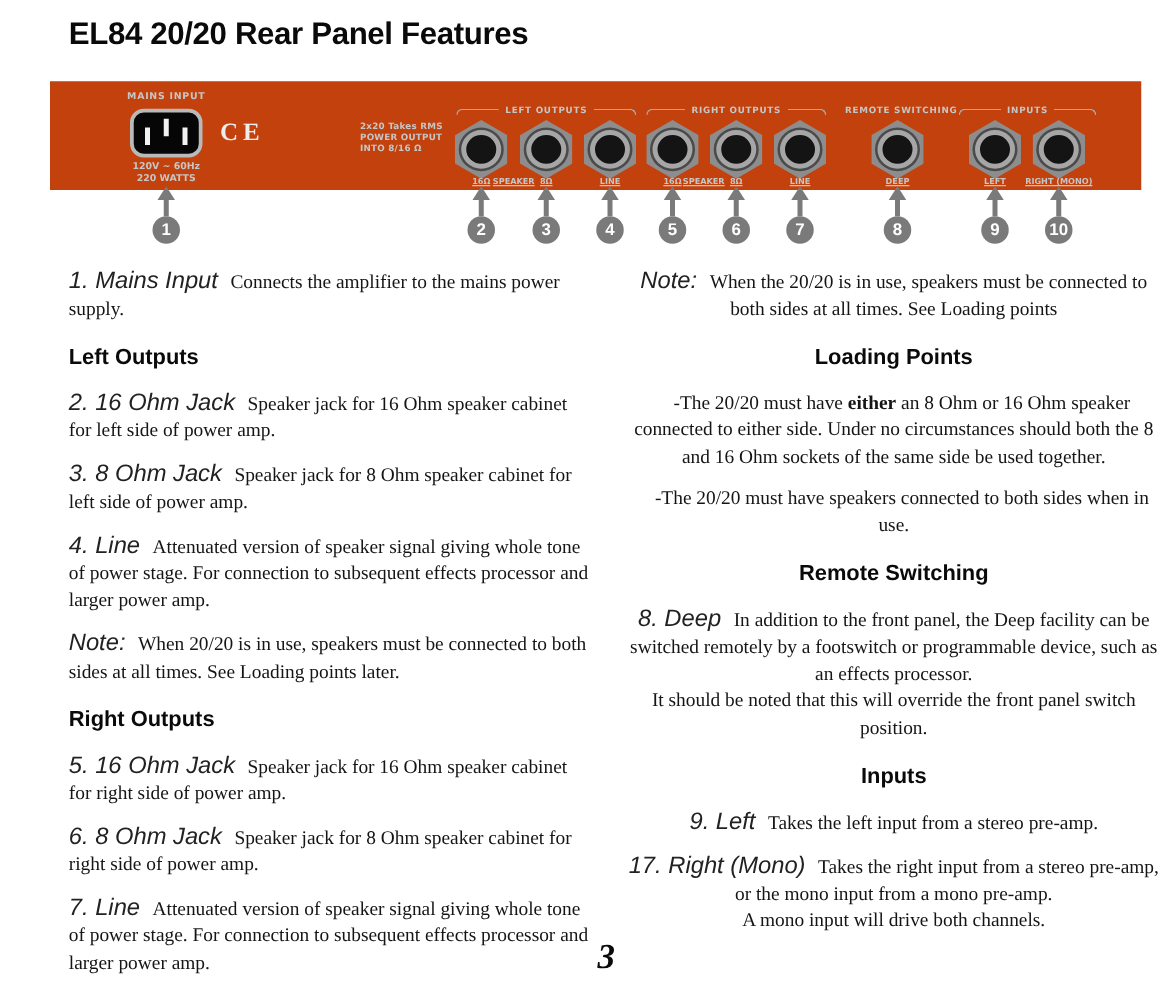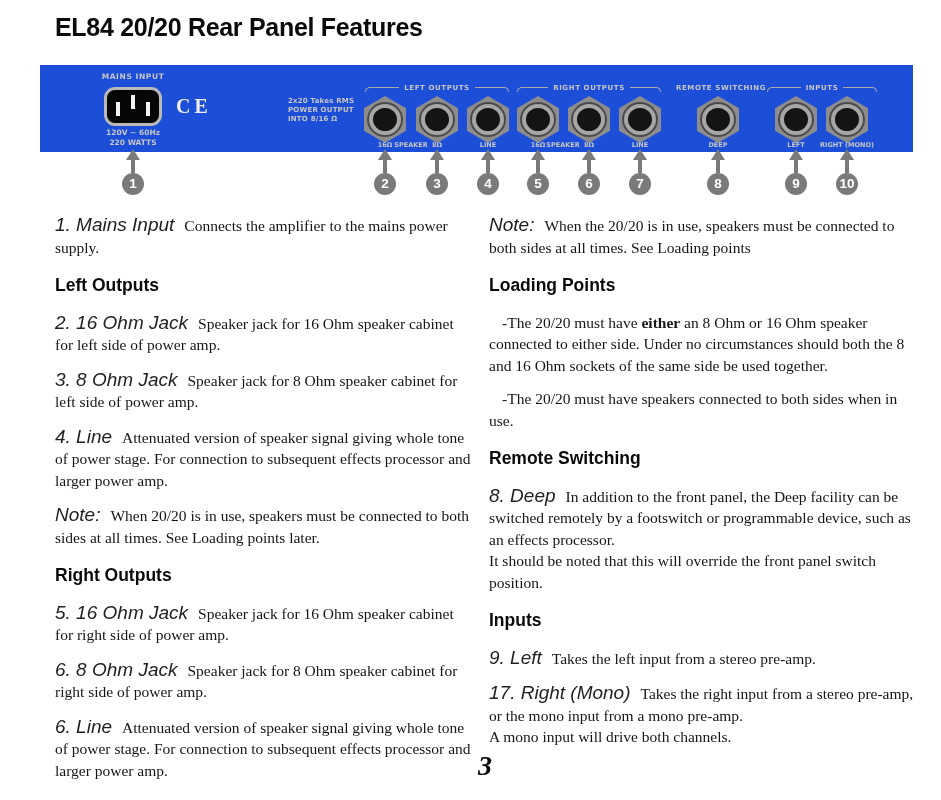--- a/index.html
+++ b/index.html
@@ -9,21 +9,21 @@
   }
   
   .title {
     position:absolute; left:55px; top:13px; margin:0;
     font-family:"Liberation Sans", sans-serif; font-weight:bold;
     font-size:25px; letter-spacing:-0.3px; color:#0a0a0a;
   }
   
   .panel {
     position:absolute; left:40px; top:65px; width:873px; height:87px;
-    background:#1d4ed8; overflow:hidden;
+    background:#c2410c; overflow:hidden;
   }
   .ptext { position:absolute; color:#c6c6c6; font-family:"DejaVu Sans", sans-serif;
            font-weight:bold; white-space:nowrap; }
   .center-anchor { transform:translateX(-50%); }
   .mains-label { font-size:7.5px; letter-spacing:0.6px; top:7px; left:93px; }
   .iec {
     position:absolute; left:64px; top:22px; width:52px; height:33px;
     background:#060606; border:3px solid #b9b9b9; border-radius:11px;
   }
   .pin { position:absolute; width:4px; background:#f2f2f2; }
@@ -52,36 +52,36 @@
   .hex {
     position:absolute; inset:0;
     clip-path:polygon(50% 0,100% 26%,100% 74%,50% 100%,0 74%,0 26%);
     background:#8d8d8d;
   }
   .ring {
     position:absolute; left:5px; top:8px; width:32px; height:31px;
     border-radius:50%; background:#141414; border:4px solid #a6a6a6;
     box-sizing:border-box; box-shadow:0 0 0 2px #4a4a4a;
   }
-  .jlabel { position:absolute; top:76px; font-size:6.5px; }
+  .jlabel { position:absolute; top:76px; font-size:6.5px;text-decoration:underline; }
   
   .callout { position:absolute; top:149px; width:26px; text-align:center; }
   .arrow-head { width:0; height:0; margin:0 auto;
     border-left:7px solid transparent; border-right:7px solid transparent;
     border-bottom:11px solid #7a7a7a; }
   .arrow-stem { width:4px; height:13px; background:#7a7a7a; margin:0 auto; }
   .cnum {
     width:22px; height:22px; margin:0 auto; border-radius:50%;
     background:#7a7a7a; color:#ffffff; font-family:"Liberation Sans", sans-serif;
     font-weight:bold; font-size:13.5px; line-height:22px; text-align:center;
   }
   
   .col { position:absolute; top:214px; font-size:15.5px; line-height:21.5px; }
   .col-left  { left:55px;  width:420px; }
-  .col-right { left:489px; width:426px; }
+  .col-right { left:502px; width:426px;text-align:center; }
   .item { margin:0 0 13px 0; }
   .ilabel {
     font-family:"Liberation Sans", sans-serif; font-style:italic;
     font-size:19px; color:#222; margin-right:10px;
   }
   .heading {
     font-family:"Liberation Sans", sans-serif; font-weight:bold;
     font-size:17.5px; color:#0a0a0a; margin:17px 0 15px 0;
   }
   .bullet { margin:0 0 12px 0; text-indent:13px; }
@@ -239,21 +239,21 @@
 <div class="col col-left">
   <p class="item"><span class="ilabel">1. Mains Input</span><span>Connects the amplifier to the mains power supply.</span></p>
   <div class="heading">Left Outputs</div>
   <p class="item"><span class="ilabel">2. 16 Ohm Jack</span><span>Speaker jack for 16 Ohm speaker cabinet for left side of power amp.</span></p>
   <p class="item"><span class="ilabel">3. 8 Ohm Jack</span><span>Speaker jack for 8 Ohm speaker cabinet for left side of power amp.</span></p>
   <p class="item"><span class="ilabel">4. Line</span><span>Attenuated version of speaker signal giving whole tone of power stage.  For connection to subsequent effects processor and larger power amp.</span></p>
   <p class="item"><span class="ilabel">Note:</span><span>When 20/20 is in use, speakers must be connected to both sides at all times.  See Loading points later.</span></p>
   <div class="heading">Right Outputs</div>
   <p class="item"><span class="ilabel">5. 16 Ohm Jack</span><span>Speaker jack for 16 Ohm speaker cabinet for right side of power amp.</span></p>
   <p class="item"><span class="ilabel">6. 8 Ohm Jack</span><span>Speaker jack for 8 Ohm speaker cabinet for right side of power amp.</span></p>
-  <p class="item"><span class="ilabel">6. Line</span><span>Attenuated version of speaker signal giving whole tone of power stage.  For connection to subsequent effects processor and larger power amp.</span></p>
+  <p class="item"><span class="ilabel">7. Line</span><span>Attenuated version of speaker signal giving whole tone of power stage.  For connection to subsequent effects processor and larger power amp.</span></p>
 </div>
 
 <div class="col col-right">
   <p class="item"><span class="ilabel">Note:</span><span>When the 20/20 is in use, speakers must be connected to both sides at all times.  See Loading points</span></p>
   <div class="heading">Loading Points</div>
   <p class="bullet"><span>-The 20/20 must have </span><b>either</b><span> an 8 Ohm or 16 Ohm speaker connected to either side.  Under no circumstances should both the 8 and 16 Ohm sockets of the same side be used together.</span></p>
   <p class="bullet"><span>-The 20/20 must have speakers connected to both sides when in use.</span></p>
   <div class="heading">Remote Switching</div>
   <p class="item"><span class="ilabel">8. Deep</span><span>In addition to the front panel, the Deep facility can be switched remotely by a footswitch or programmable device, such as an effects processor.</span><span class="body2" style="display:block;">It should be noted that this will override the front panel switch position.</span></p>
   <div class="heading">Inputs</div>

